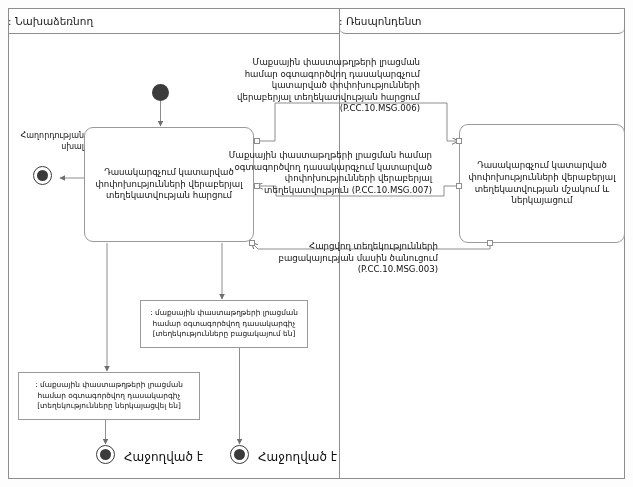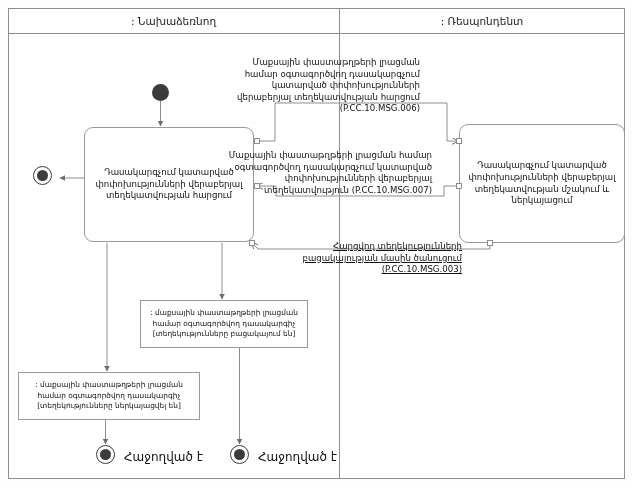--- a/index.html
+++ b/index.html
@@ -30,28 +30,27 @@
     box-sizing: border-box;
     background: #ffffff;
   }
   .lane-header {
     position: absolute;
     top: 8px;
     height: 26px;
     line-height: 26px;
     box-sizing: border-box;
     border-bottom: 1px solid #8d8d8d;
-    text-align: center;
     font-size: 10.5px;
     color: #1a1a1a;
     white-space: nowrap;
     overflow: hidden;
   }
   .lane-header.left  { left: 8px;   width: 331px; }
-  .lane-header.right { left: 339px; width: 286px; }
+  .lane-header.right { left: 339px; width: 286px; border-radius: 7px; }
   .lane-divider {
     position: absolute;
     left: 339px;
     top: 8px;
     width: 1px;
     height: 471px;
     background: #8d8d8d;
   }
   
   .activity {
@@ -134,21 +133,21 @@
   
   .edge-label {
     position: absolute;
     text-align: right;
     font-size: 8.6px;
     line-height: 1.34;
     color: #111111;
   }
   #label-msg006 { left: 222px; top: 57px;  width: 198px; }
   #label-msg007 { left: 222px; top: 150px; width: 210px; }
-  #label-msg003 { left: 276px; top: 241px; width: 186px; text-decoration: underline; }
+  #label-msg003 { left: 252px; top: 241px; width: 186px; }
   #label-error  { left: 6px;   top: 131px; width: 78px; font-size: 8px; }
   .end-label {
     position: absolute;
     font-size: 12px;
     color: #111111;
     white-space: nowrap;
   }
   #end-label-left  { left: 124px; top: 450px; }
   #end-label-right { left: 258px; top: 450px; }
   
@@ -212,20 +211,21 @@
   <div class="port" style="left:254px; top:183px;"></div>
   <div class="port" style="left:249px; top:240px;"></div>
 
   <div class="activity" id="act-response">
     <span class="txt">Դասակարգչում կատարված փոփոխությունների վերաբերյալ տեղեկատվության մշակում և ներկայացում</span>
   </div>
   <div class="port" style="left:456px; top:138px;"></div>
   <div class="port" style="left:456px; top:183px;"></div>
   <div class="port" style="left:487px; top:240px;"></div>
 
+  <div class="edge-label" id="label-error">Հաղորդության սխալ</div>
   <div class="final-node" id="final-error"></div>
 
   <div class="edge-label" id="label-msg006">Մաքսային փաստաթղթերի լրացման համար օգտագործվող դասակարգչում կատարված փոփոխությունների վերաբերյալ տեղեկատվության հարցում (P.CC.10.MSG.006)</div>
   <div class="edge-label" id="label-msg007">Մաքսային փաստաթղթերի լրացման համար օգտագործվող դասակարգչում կատարված փոփոխությունների վերաբերյալ տեղեկատվություն (P.CC.10.MSG.007)</div>
   <div class="edge-label" id="label-msg003">Հարցվող տեղեկությունների բացակայության մասին ծանուցում (P.CC.10.MSG.003)</div>
 
   <div class="note" id="note-missing">
     <span>: մաքսային փաստաթղթերի լրացման համար օգտագործվող դասակարգիչ [տեղեկությունները բացակայում են]</span>
   </div>
   <div class="note" id="note-provided">

